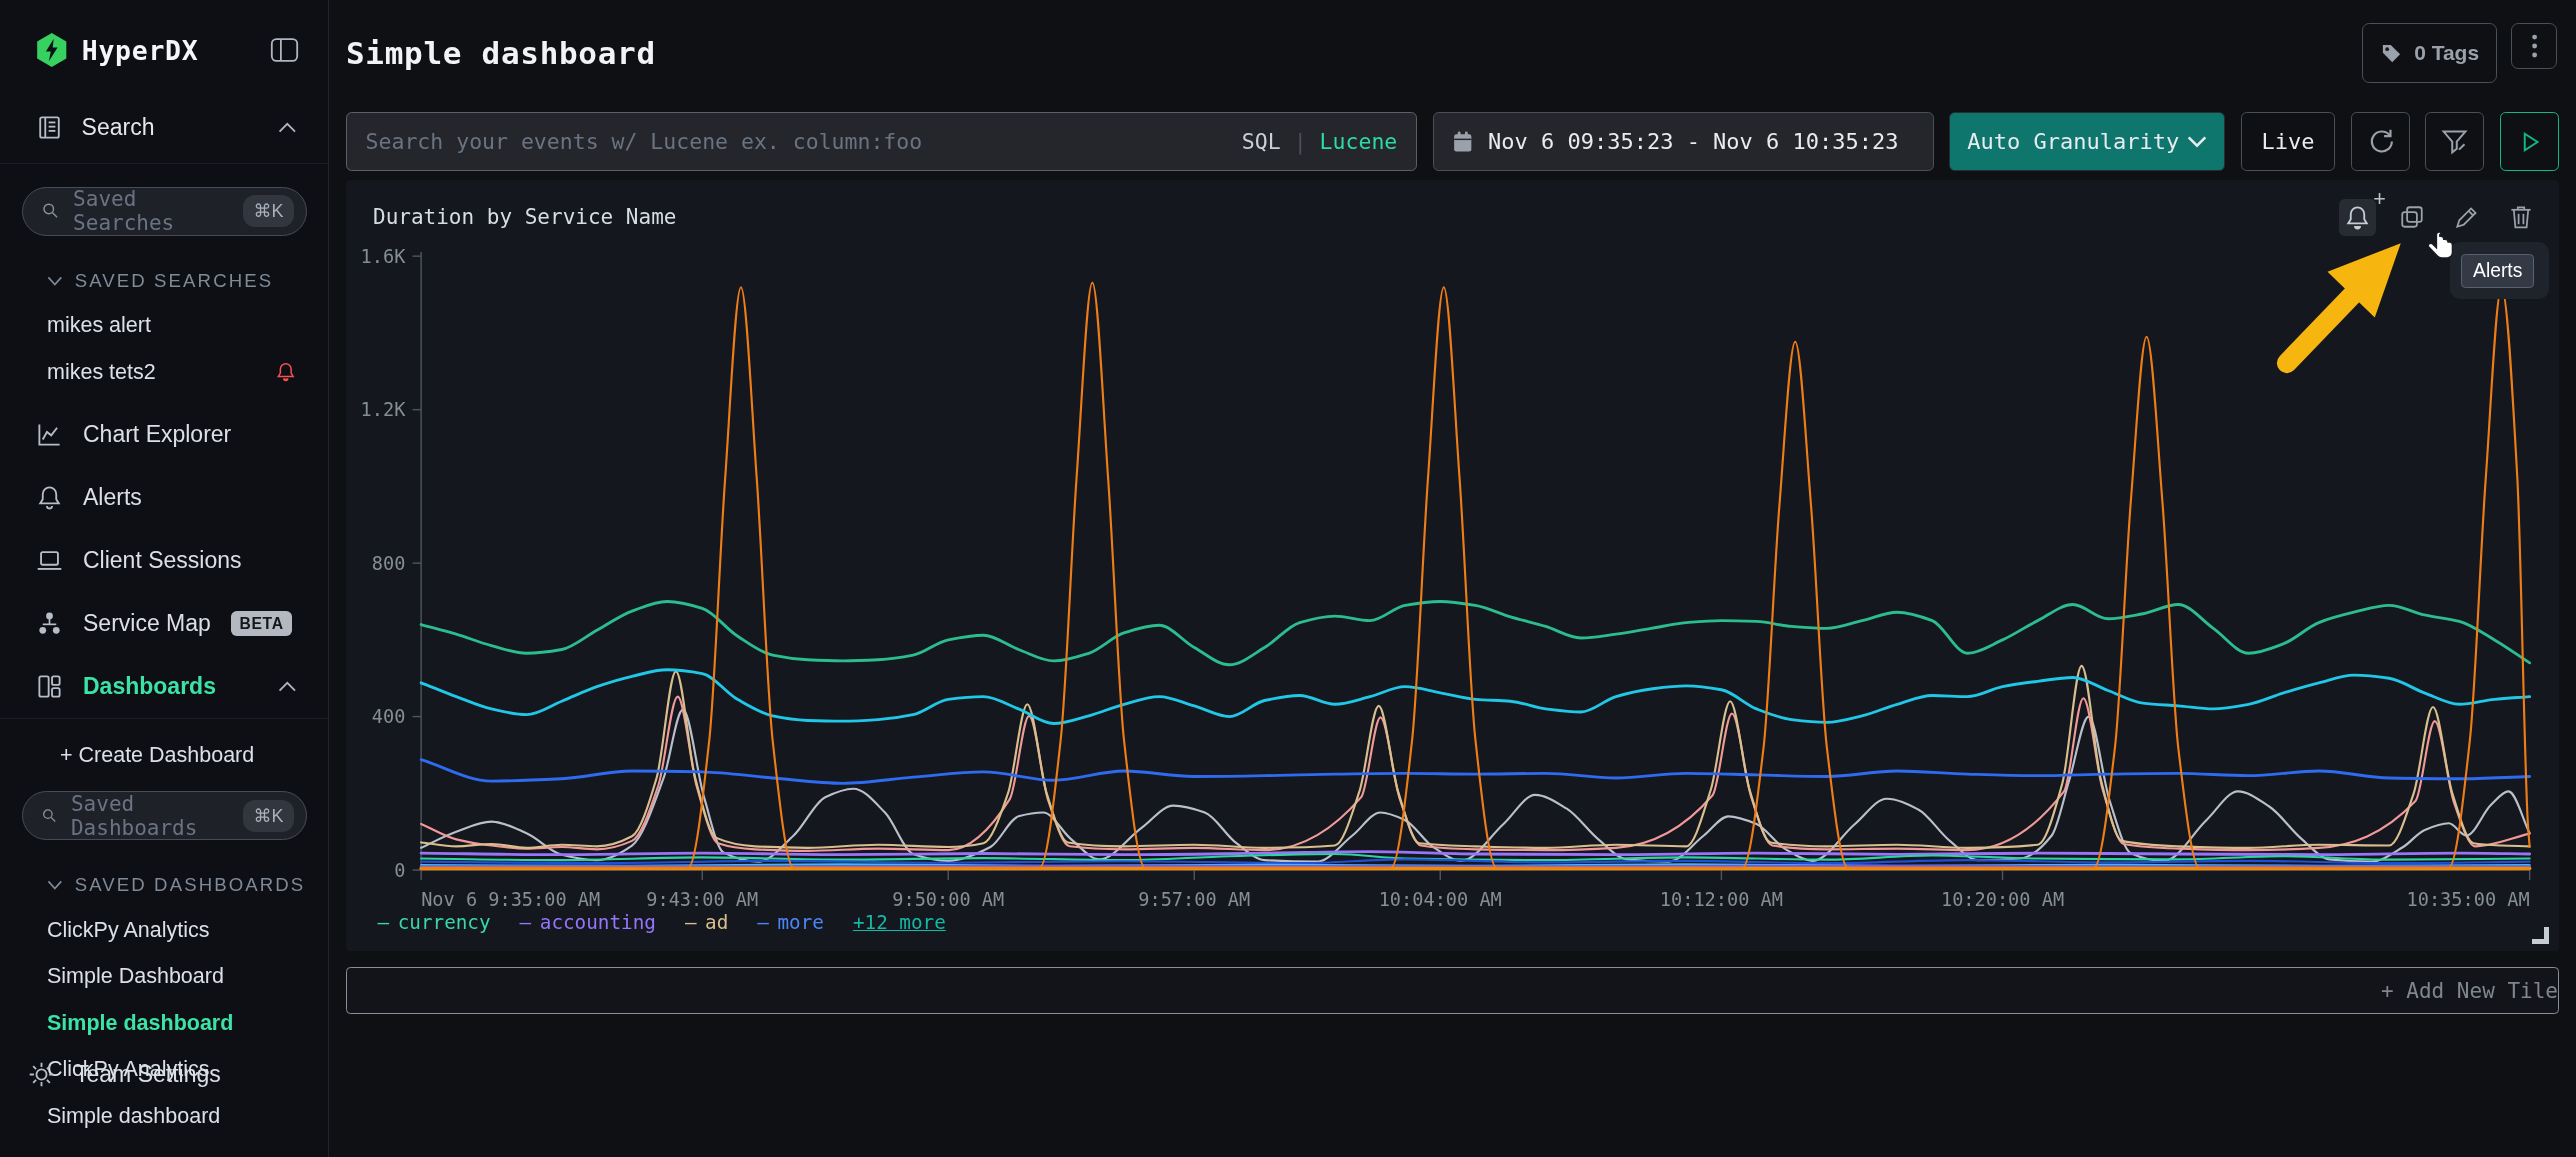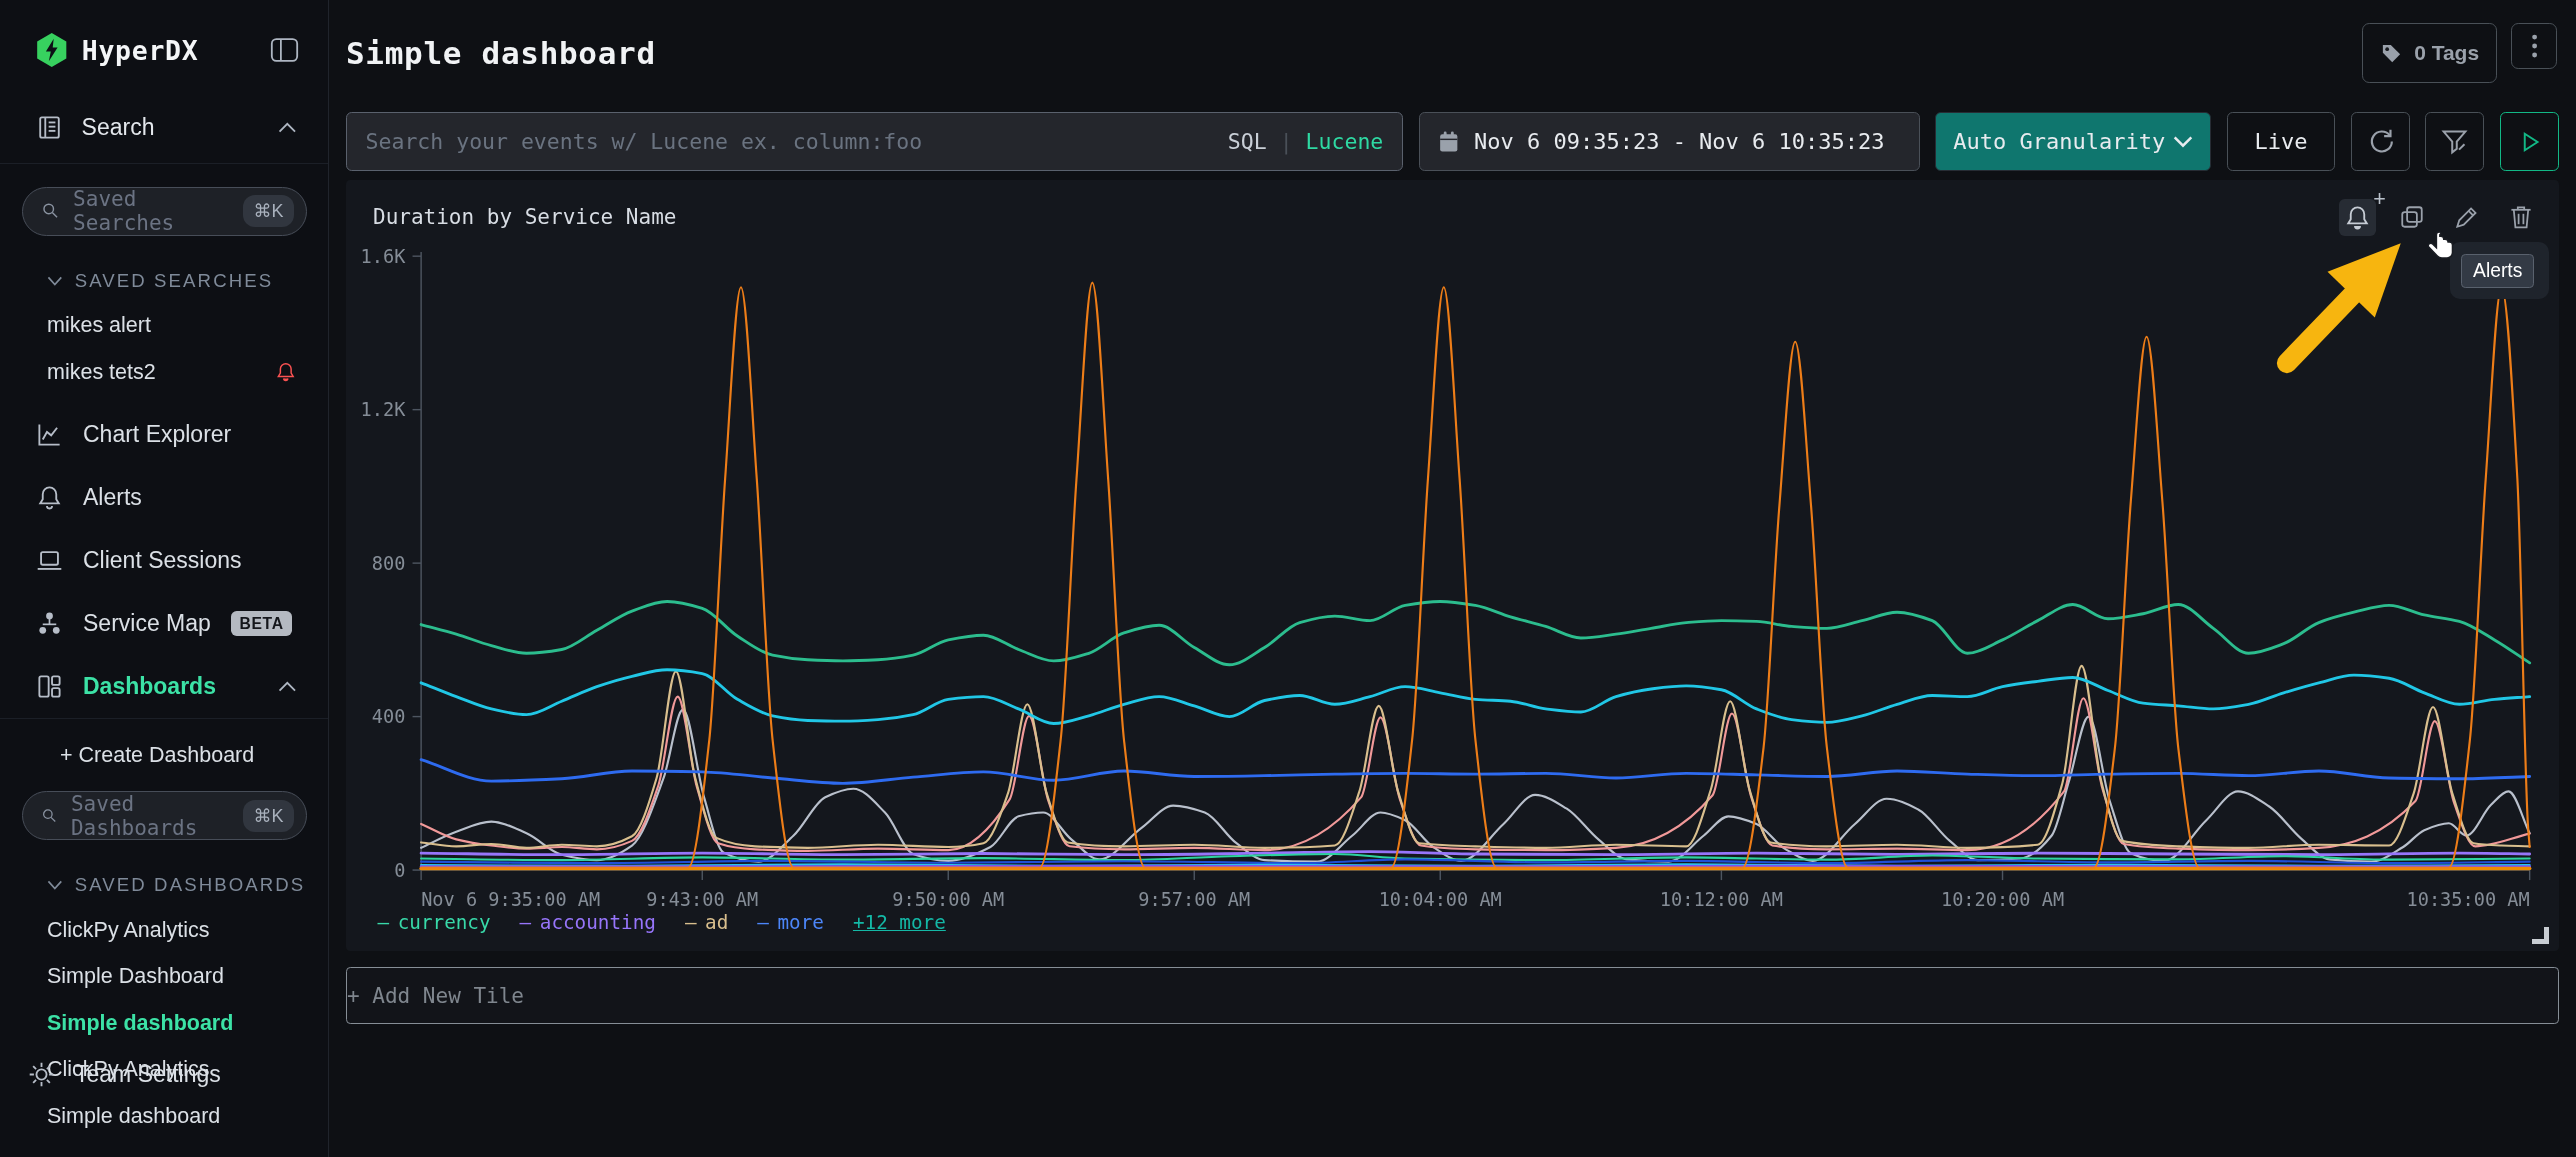--- a/index.html
+++ b/index.html
@@ -85,21 +85,21 @@
     display: flex; align-items: center; gap: 14.3px; padding: 0 18.6px;
     font-family: "DejaVu Sans Mono", monospace; font-size: 22px; color: #e8ebef; cursor: pointer;
   }
   .gran-btn {
     width: 276px; background: #0f766e; border: 1.4px solid #272c34; border-radius: 5.7px;
     display: flex; align-items: center; padding: 0 17px;
     font-family: "DejaVu Sans Mono", monospace; font-size: 22px; color: #e8ebef; cursor: pointer;
   }
   .gran-btn .chev { margin-left: auto; display: flex; }
   .live-btn {
-    width: 108px; border: 1.4px solid #495057; border-radius: 5.7px;
+    width: 94px; border: 1.4px solid #495057; border-radius: 5.7px;
     display: flex; align-items: center; justify-content: center;
     font-family: "DejaVu Sans Mono", monospace; font-size: 22px; color: #e8ebef; cursor: pointer;
   }
   .sq-btn { width: 59px; border: 1.4px solid #495057; border-radius: 5.7px; display: flex; align-items: center; justify-content: center; cursor: pointer; }
   .sq-btn.play { border-color: #12b886; }
 
   
   .tile {
     position: absolute; left: 17px; right: 17px; top: 180px; height: 771px;
     background: #14171d; border-radius: 4.3px;
@@ -113,23 +113,23 @@
   #chart-svg { position: absolute; left: 0; top: 56px; }
   .legend { position: absolute; left: 31.5px; top: 731px; display: flex; gap: 29px; font-family: "DejaVu Sans Mono", monospace; font-size: 19.3px; align-items: center; }
   .legend-item { display: flex; gap: 8.6px; cursor: pointer; }
   .legend-more { color: #14b8a6; text-decoration: underline; cursor: pointer; }
   .resize-handle {
     position: absolute; right: 10px; bottom: 7.2px; width: 17px; height: 17px;
     border-right: 5.7px solid #c8cdd3; border-bottom: 5.7px solid #c8cdd3; cursor: nwse-resize;
   }
 
   .add-tile {
-    position: absolute; left: 17px; right: 17px; top: 967px; height: 57px;
+    position: absolute; left: 17px; right: 17px; top: 967px; height: 47px;
     background: #121419; border: 1.4px solid #868e96; border-radius: 4.3px;
-    display: flex; align-items: center; justify-content: flex-start;
+    display: flex; align-items: center; justify-content: flex-end;
     font-family: "DejaVu Sans Mono", monospace; font-size: 21px; color: #7f868e; cursor: pointer;
   }
 
   
   .tooltip {
     position: absolute; left: 2450px; top: 242px; width: 99px; height: 57px; z-index: 5;
     background: #1f242c; border-radius: 10px;
     display: flex; align-items: center; gap: 10px; padding: 0 11.4px;
   }
   .tooltip-chip { background: #333a45; border: 0.7px solid #59616d; border-radius: 4.3px; padding: 5px 10.7px; color: #fff; font-size: 19.3px; }

